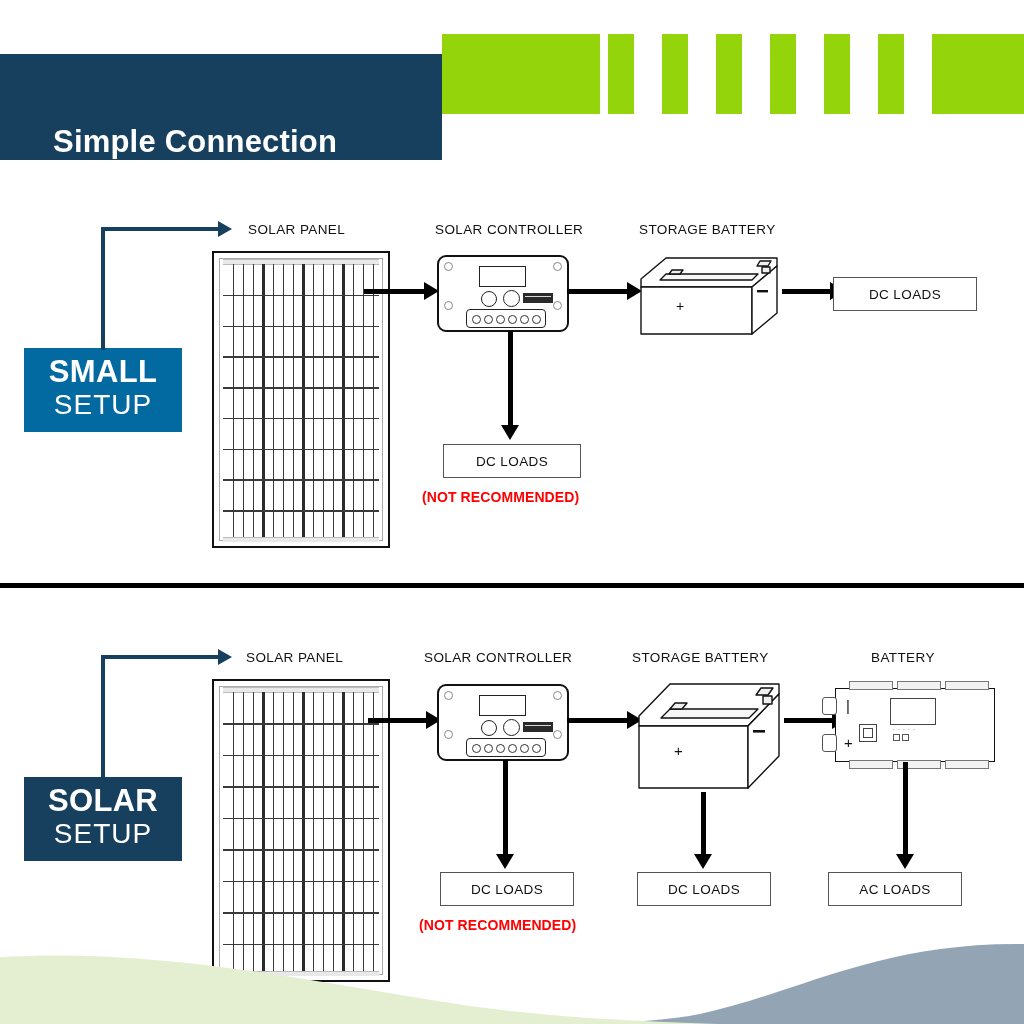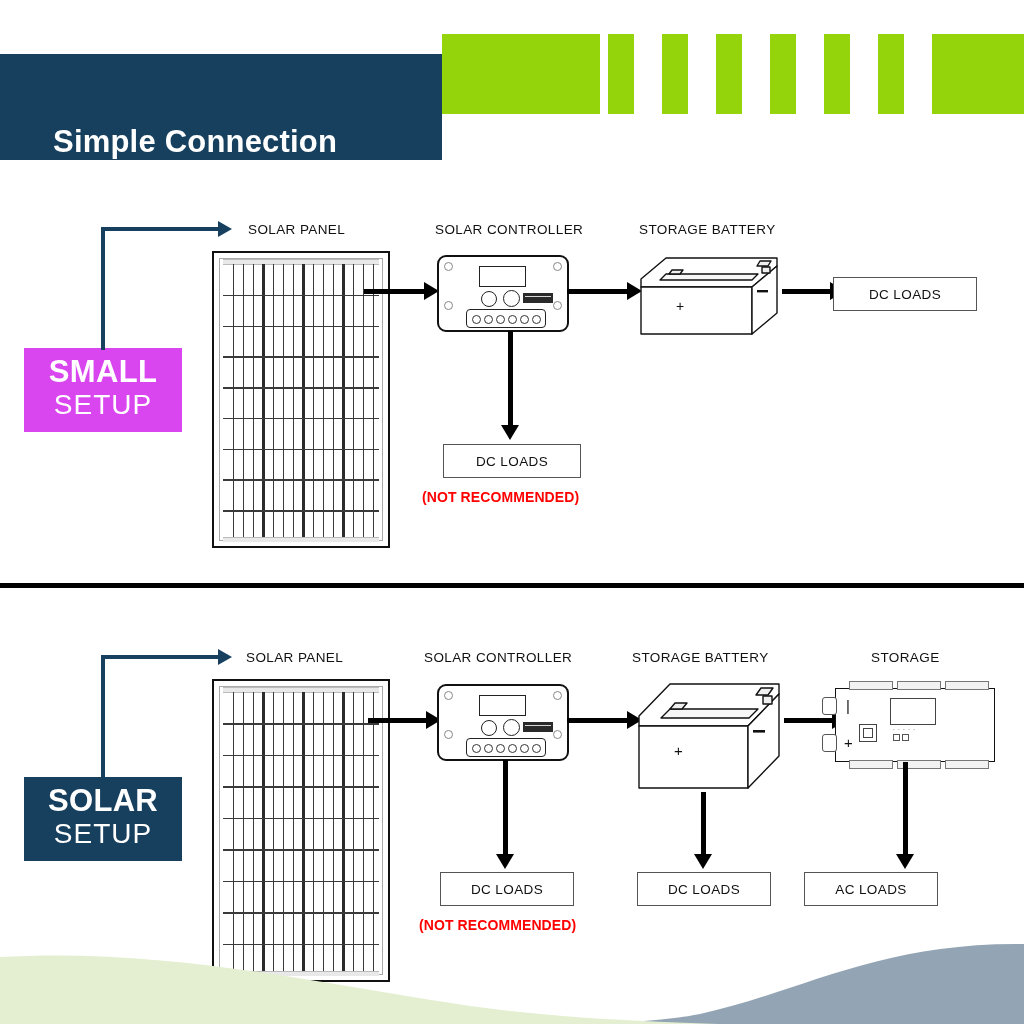--- a/index.html
+++ b/index.html
@@ -111,21 +111,21 @@
     <div class="green-seg" style="left: 878px; width: 26px; background: rgb(147, 213, 10);"></div>
     <div class="green-seg" style="left: 932px; width: 92px; background: rgb(147, 213, 10);"></div>
   </div>
 
 <div id="title-card" style="background: rgb(23, 64, 95);">
   <div id="title-text">Simple Connection Diagram</div>
 </div>
 
 <div id="divider"></div>
 
-<div class="setup-badge" style="left: 24px; top: 348px; background: #d946ef;">
+<div class="setup-badge" style="left: 24px; top: 348px; background: #0369a1;">
   <div class="b1">SMALL</div>
   <div class="b2">SETUP</div>
 </div>
 <div class="bracket">
   <div class="vert" style="left: 101px; top: 227px; height: 123px; background: rgb(23, 64, 95);"></div>
   <div class="horz" style="left: 101px; top: 227px; width: 119px; background: rgb(23, 64, 95);"></div>
   <div class="ahead" style="left: 218px; top: 221px; border-left-color: rgb(23, 64, 95);"></div>
 </div>
 
 <div class="comp-label" style="left:248px;top:222px;">SOLAR PANEL</div>
@@ -220,21 +220,21 @@
 </div>
 <div class="bracket">
   <div class="vert" style="left: 101px; top: 655px; height: 124px; background: rgb(23, 64, 95);"></div>
   <div class="horz" style="left: 101px; top: 655px; width: 119px; background: rgb(23, 64, 95);"></div>
   <div class="ahead" style="left: 218px; top: 649px; border-left-color: rgb(23, 64, 95);"></div>
 </div>
 
 <div class="comp-label" style="left:246px;top:650px;">SOLAR PANEL</div>
 <div class="comp-label" style="left:424px;top:650px;">SOLAR CONTROLLER</div>
 <div class="comp-label" style="left:632px;top:650px;">STORAGE BATTERY</div>
-<div class="comp-label" style="left:871px;top:650px;">STORAGE</div>
+<div class="comp-label" style="left:871px;top:650px;">BATTERY</div>
 
 <div class="panel" id="panel-large" style="left:212px;top:679px;width:178px;height:303px;">
   <div class="frame-in"></div>
   <div class="toprail"></div>
   <div class="cells">
       <div class="cv" style="left: 10px;"></div>
       <div class="cv" style="left: 20px;"></div>
       <div class="cv" style="left: 30px;"></div>
       <div class="cv" style="left: 40px;"></div>
       <div class="cv" style="left: 50px;"></div>
@@ -326,21 +326,21 @@
   <div class="leds" style="left:58px;top:46px;">
     <i></i>
     <i></i>
   </div>
 </div>
 
 <div class="arrow-v" style="left:903px;top:762px;height:94px;"></div>
 
 <div class="load-box" style="left:440px;top:872px;width:132px;height:32px;">DC LOADS</div>
 <div class="load-box" style="left:637px;top:872px;width:132px;height:32px;">DC LOADS</div>
-<div class="load-box" style="left:804px;top:872px;width:132px;height:32px;">AC LOADS</div>
+<div class="load-box" style="left:828px;top:872px;width:132px;height:32px;">AC LOADS</div>
 <div class="note-red" style="left: 419px; top: 917px; color: rgb(255, 0, 0);">(NOT RECOMMENDED)</div>
 
 <div id="wave-wrap">
   <svg width="1024" height="110" viewBox="0 0 1024 110" preserveAspectRatio="none">
     <path id="wave-blue" d="M1024,30 C880,28 800,78 700,100 C640,112 520,112 420,112 L1024,112 Z" fill="#93A5B4"></path>
     <path id="wave-green" d="M0,43 C170,33 330,72 470,92 C620,113 830,113 1024,113 L1024,113 L0,113 Z" fill="#E3EFD0"></path>
   </svg>
 </div>
 
 </body></html>

